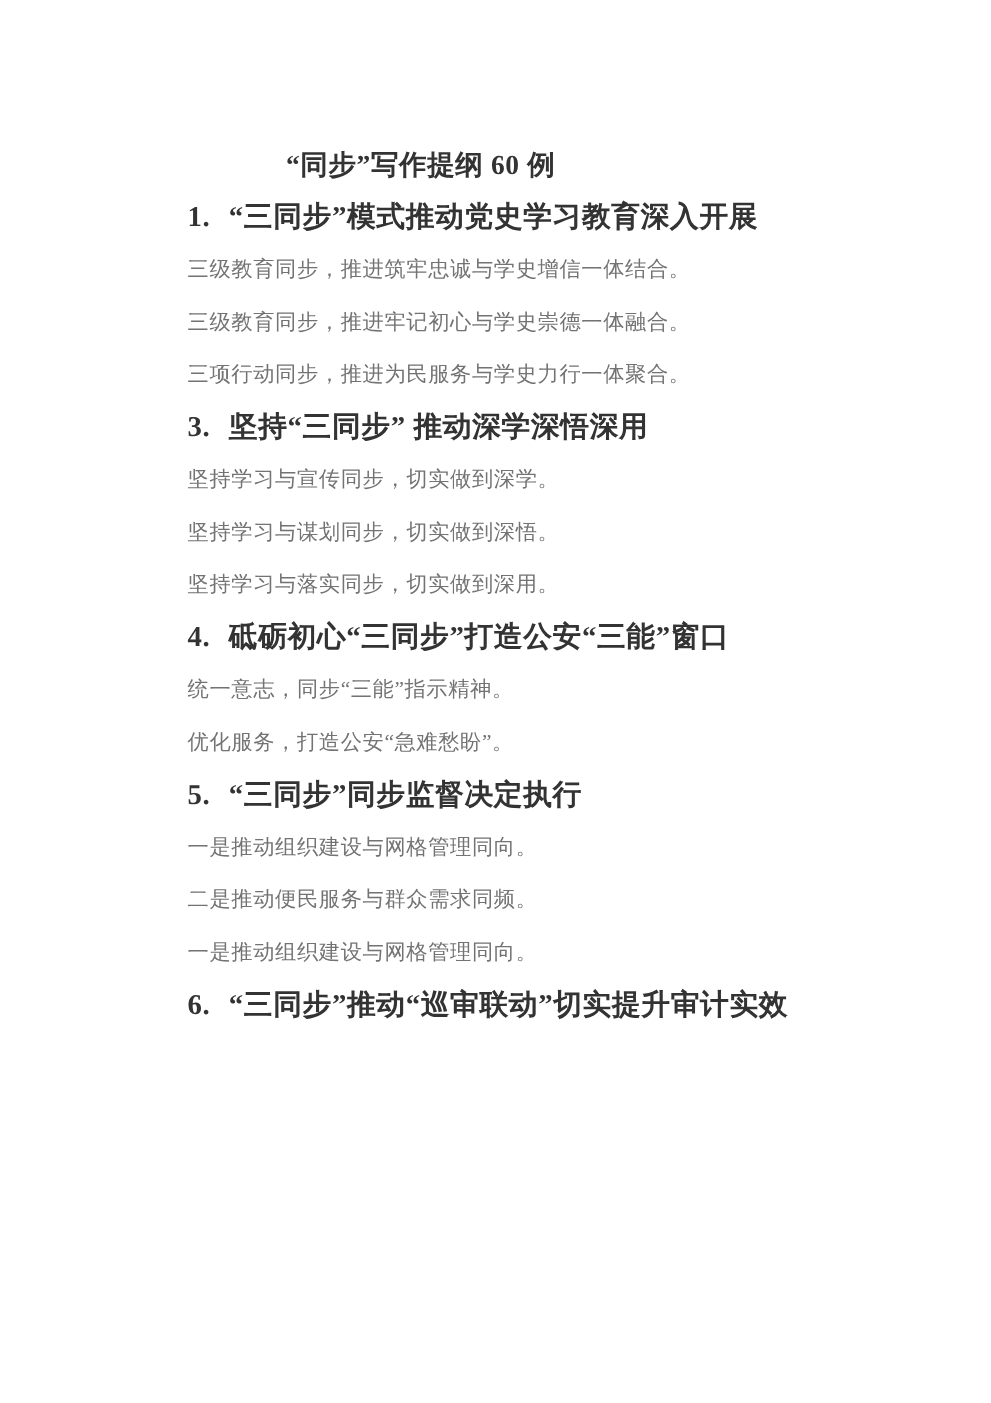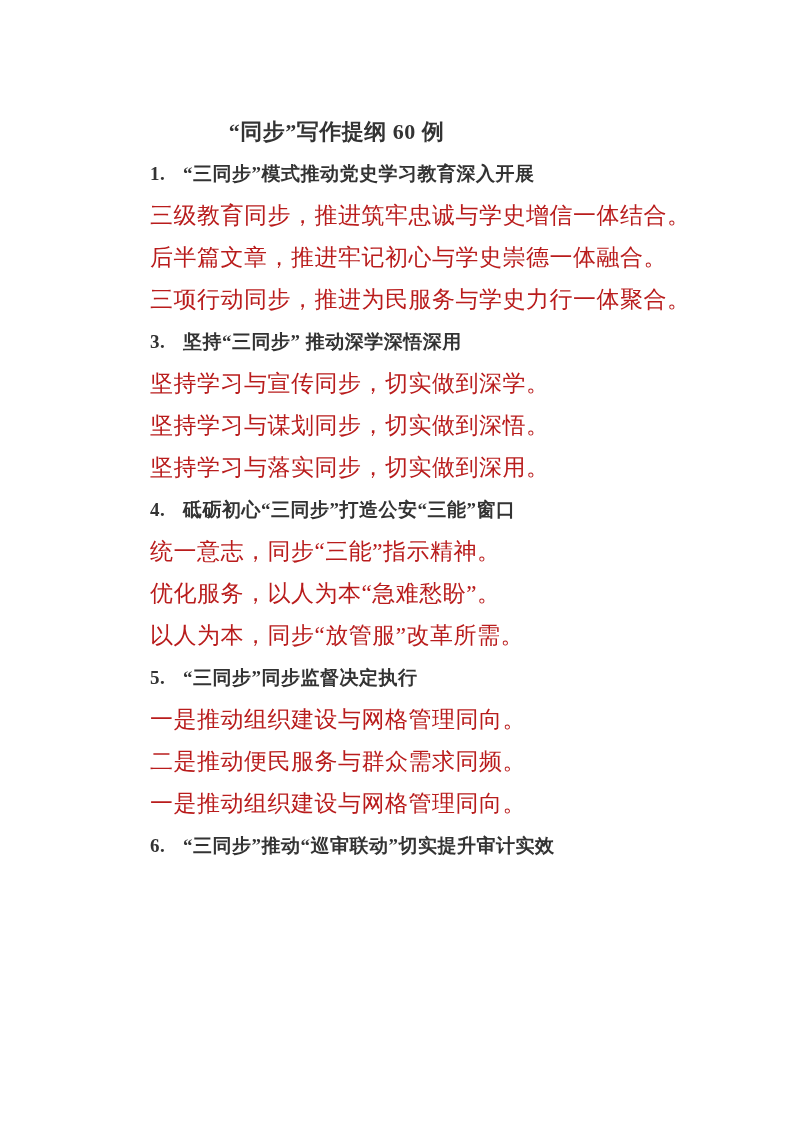--- a/index.html
+++ b/index.html
@@ -27,76 +27,75 @@
     font-weight: bold;
     color: #333333;
     text-align: center;
     line-height: 42px;
     height: 42px;
     margin: 0 26px 0 0;
     letter-spacing: 0.5px;
     white-space: nowrap;
   }
   .section-heading {
-    font-size: 19px;
+    font-size: 23px;
     font-weight: bold;
     color: #333333;
     line-height: 42px;
     height: 42px;
     margin: 0;
     letter-spacing: 0.5px;
     white-space: nowrap;
   }
   .section-number {
     display: inline-block;
     min-width: 33px;
   }
   .outline-item {
-    font-size: 23px;
+    font-size: 17px;
     font-weight: normal;
-    color: #b91c1c;
+    color: #737373;
     line-height: 42px;
     height: 42px;
     margin: 0;
     letter-spacing: 0.5px;
     white-space: nowrap;
   }
 </style>
 </head>
 <body>
 
 <div class="page">
   <h1 class="doc-title">“同步”写作提纲 60 例</h1>
   <div id="sections">
   <div class="section">
     <h2 class="section-heading">
       <span class="section-number">1.</span><span class="section-heading-text">“三同步”模式推动党史学习教育深入开展</span>
     </h2>
   <p class="outline-item">三级教育同步，推进筑牢忠诚与学史增信一体结合。</p>
-        <p class="outline-item">后半篇文章，推进牢记初心与学史崇德一体融合。</p>
+        <p class="outline-item">三级教育同步，推进牢记初心与学史崇德一体融合。</p>
         <p class="outline-item">三项行动同步，推进为民服务与学史力行一体聚合。</p>
       </div>
 
 
   <div class="section">
     <h2 class="section-heading">
       <span class="section-number">3.</span><span class="section-heading-text">坚持“三同步” 推动深学深悟深用</span>
     </h2>
   <p class="outline-item">坚持学习与宣传同步，切实做到深学。</p>
         <p class="outline-item">坚持学习与谋划同步，切实做到深悟。</p>
         <p class="outline-item">坚持学习与落实同步，切实做到深用。</p>
       </div>
 
   <div class="section">
     <h2 class="section-heading">
       <span class="section-number">4.</span><span class="section-heading-text">砥砺初心“三同步”打造公安“三能”窗口</span>
     </h2>
   <p class="outline-item">统一意志，同步“三能”指示精神。</p>
-        <p class="outline-item">优化服务，以人为本“急难愁盼”。</p>
-        <p class="outline-item">以人为本，同步“放管服”改革所需。</p>
+        <p class="outline-item">优化服务，打造公安“急难愁盼”。</p>
       </div>
 
   <div class="section">
     <h2 class="section-heading">
       <span class="section-number">5.</span><span class="section-heading-text">“三同步”同步监督决定执行</span>
     </h2>
   <p class="outline-item">一是推动组织建设与网格管理同向。</p>
         <p class="outline-item">二是推动便民服务与群众需求同频。</p>
         <p class="outline-item">一是推动组织建设与网格管理同向。</p>
       </div>

